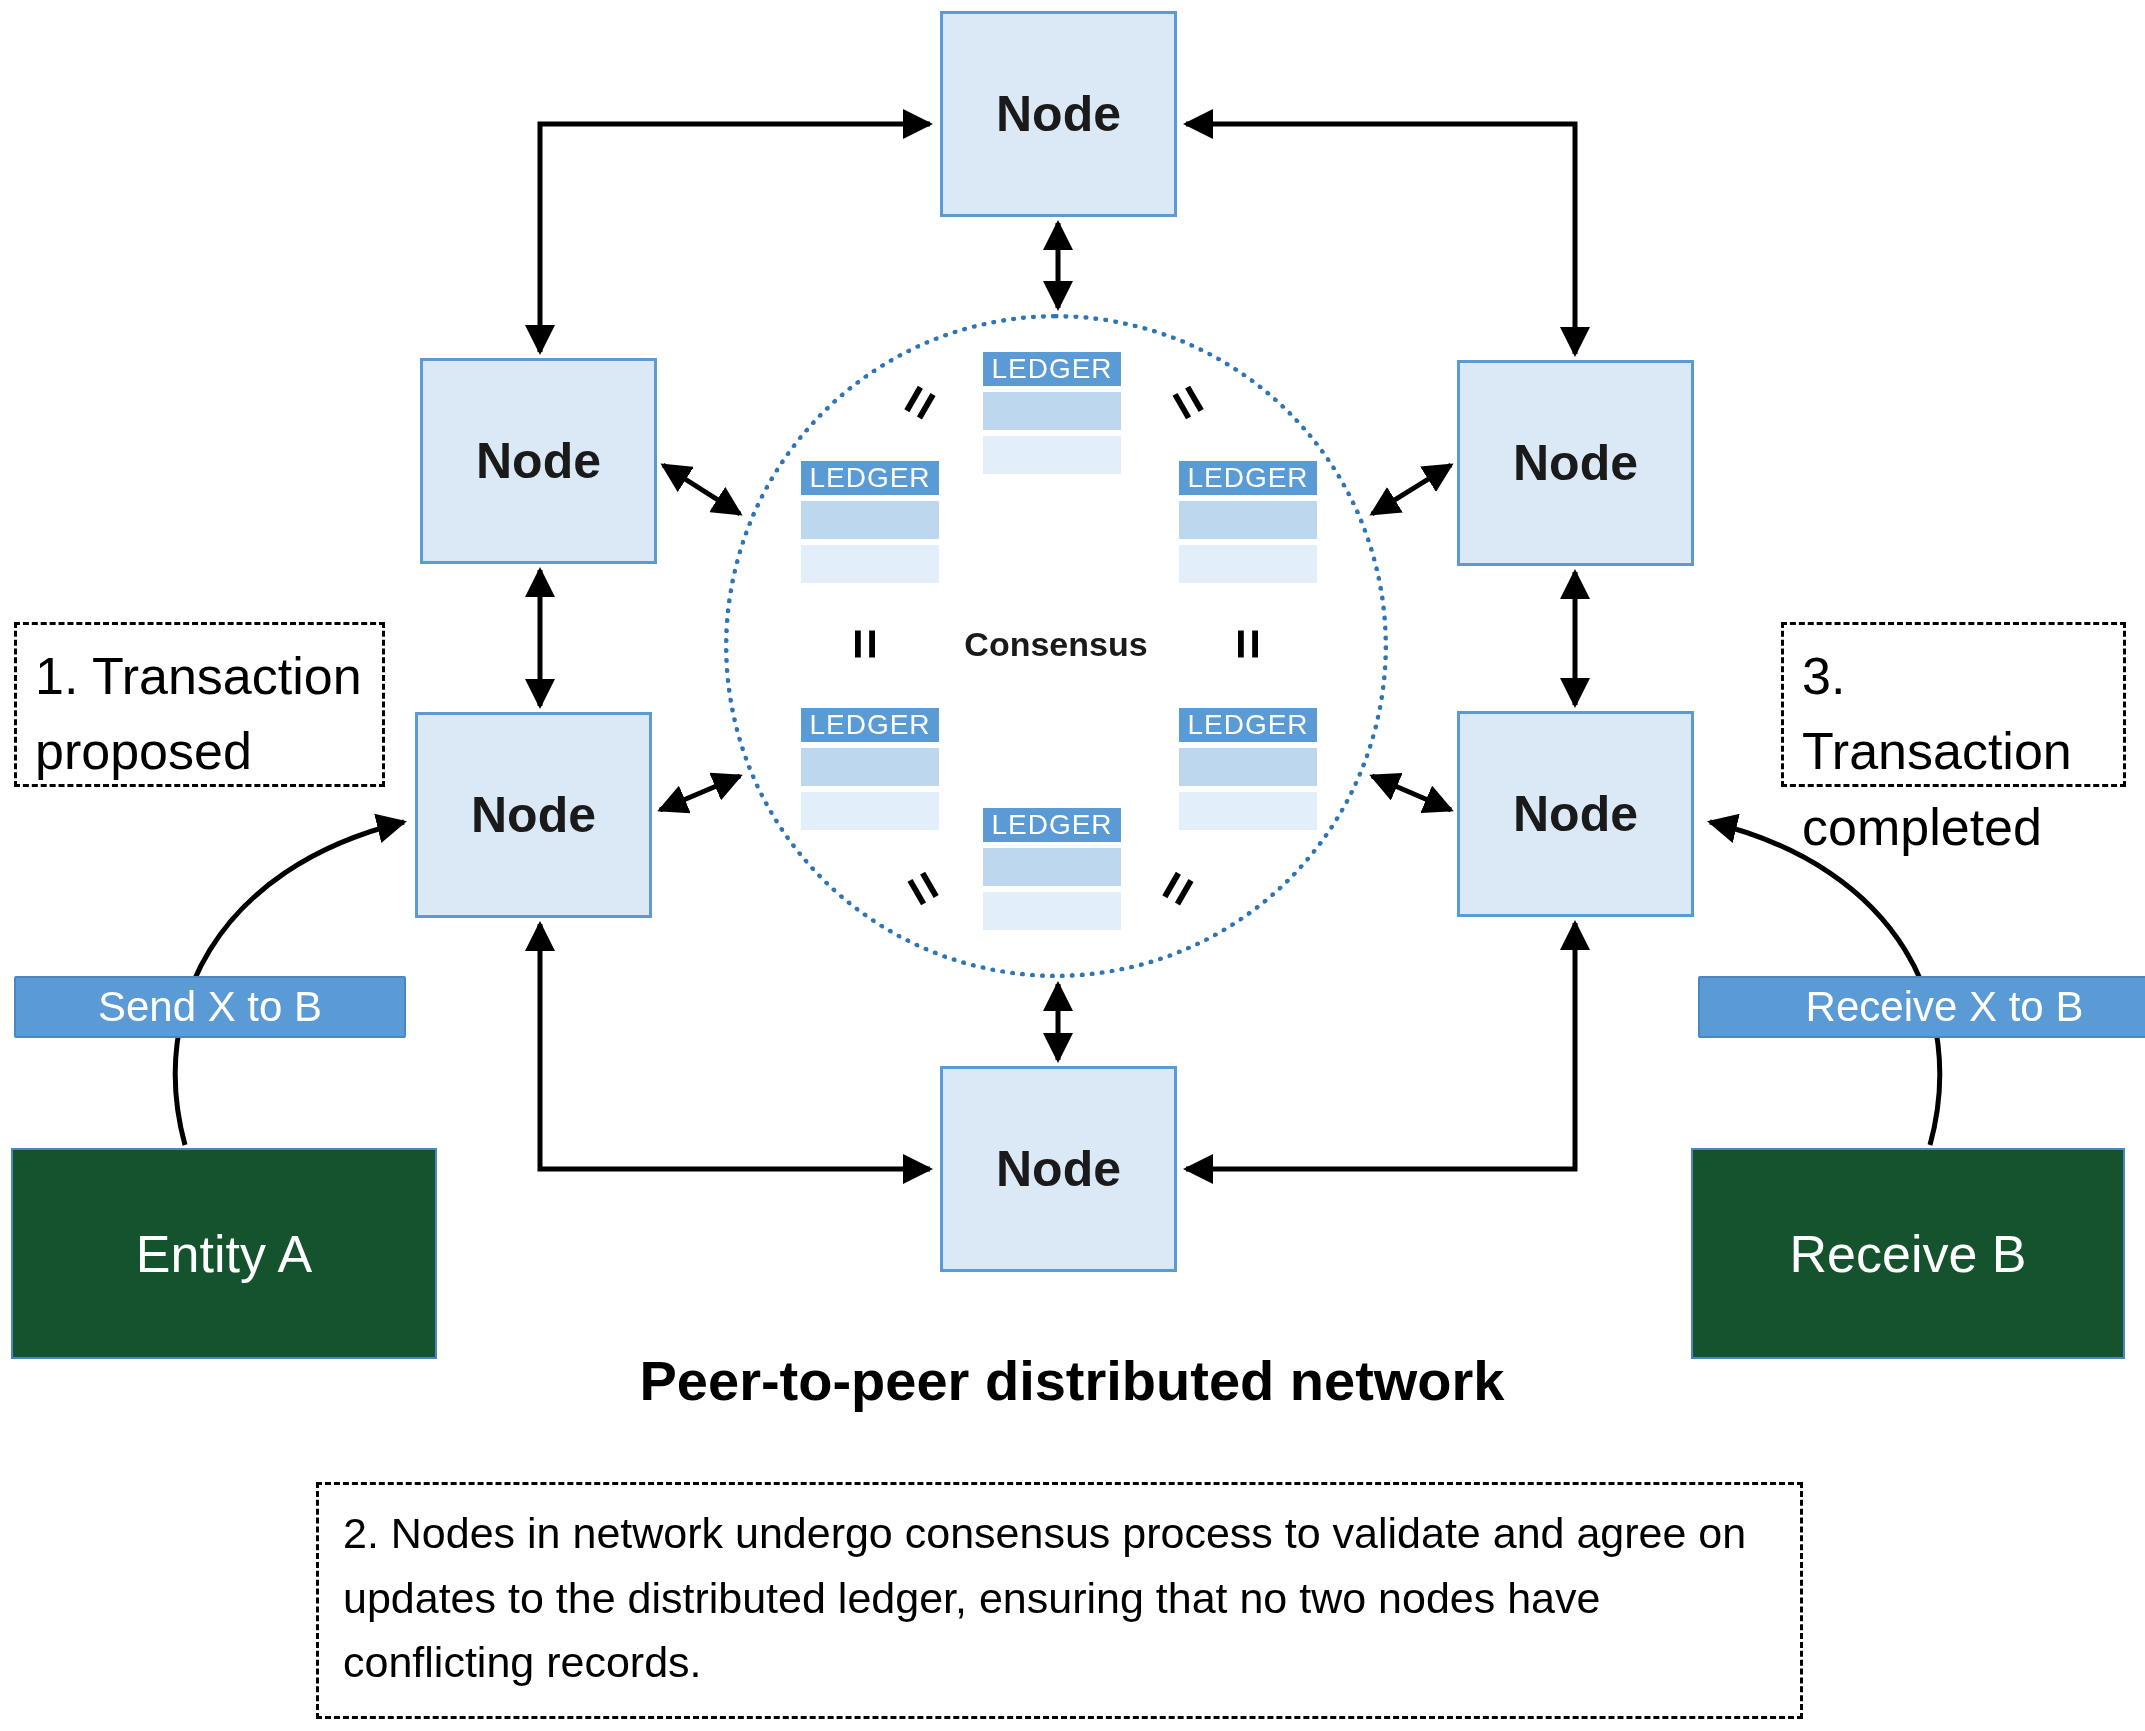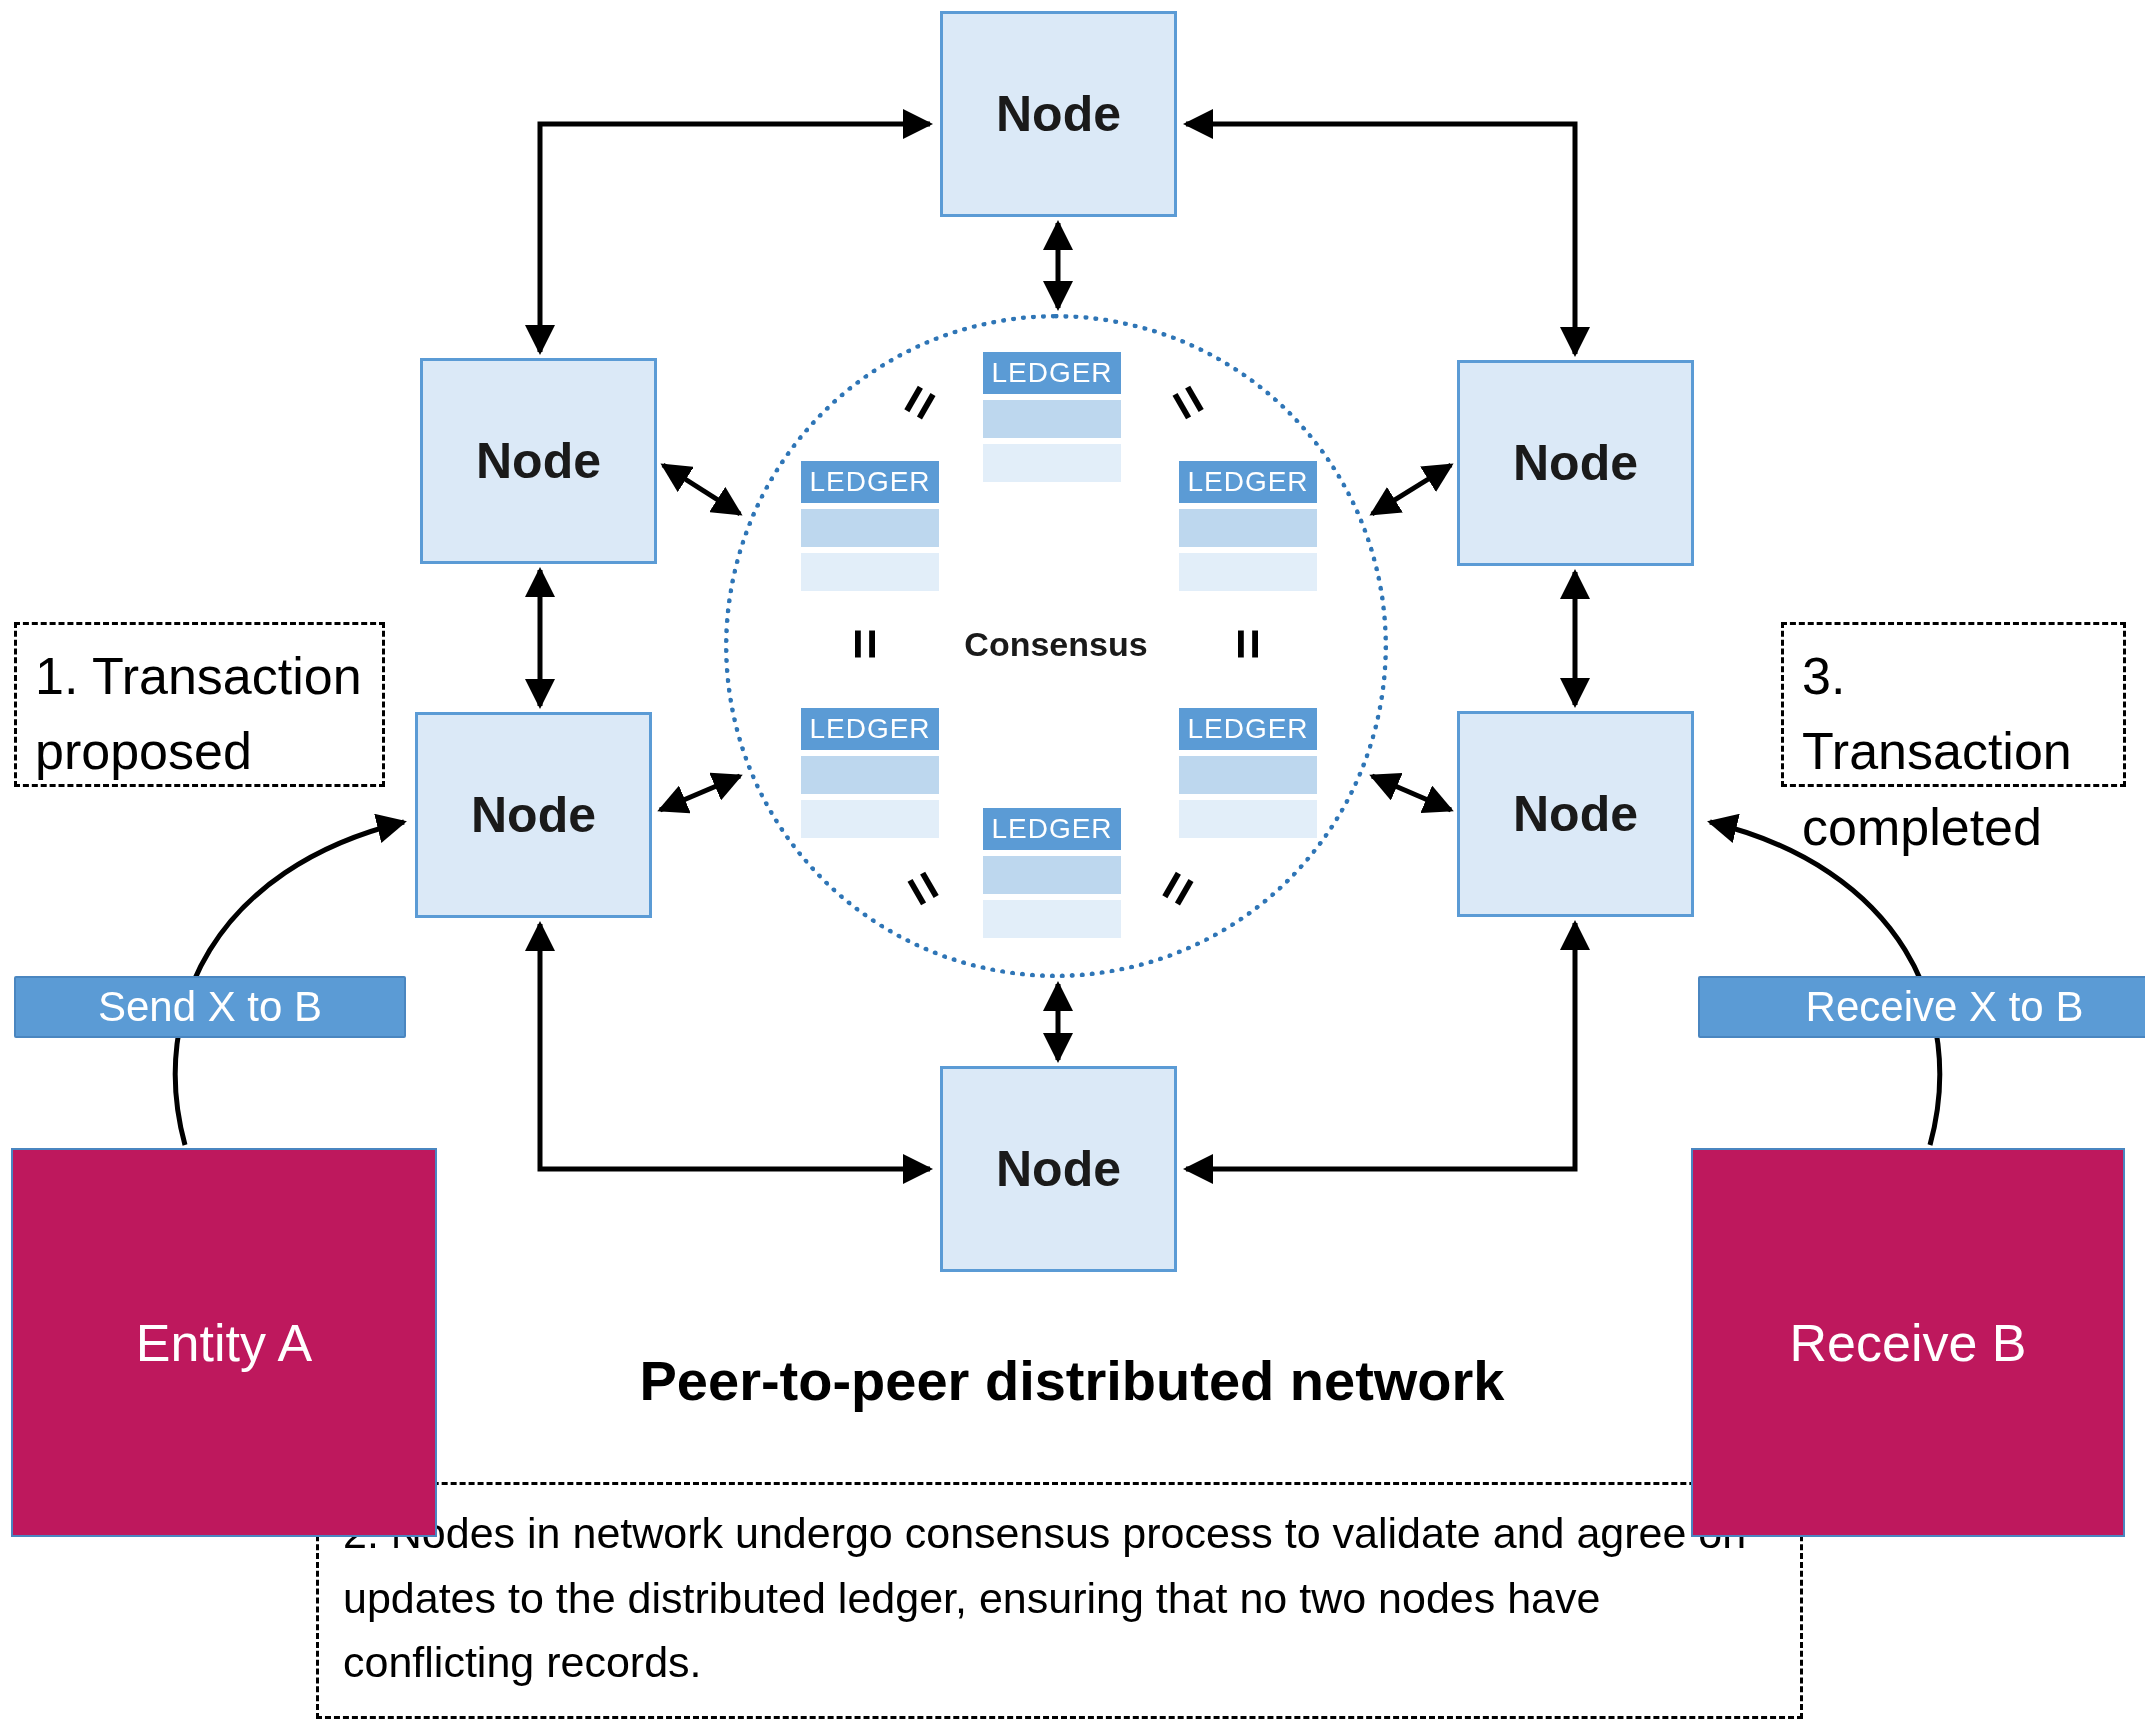--- a/index.html
+++ b/index.html
@@ -35,21 +35,21 @@
     box-sizing: border-box;
     background: #ffffff;
     z-index: 1;
   }
   .ledger {
     position: absolute;
     width: 138px;
     z-index: 2;
   }
   .ledger-header {
-    height: 42px;
+    height: 34px;
     background: #5b9bd5;
     color: #ffffff;
     font-size: 28px;
     letter-spacing: 1px;
     display: flex; align-items: center; justify-content: center;
   }
   .ledger-row { height: 38px; margin-top: 6px; }
   .row-dark  { background: #bdd7ee; }
   .row-light { background: #e2eef9; }
   .equals {
@@ -84,22 +84,22 @@
     border: 2px solid #4a86c0;
     border-radius: 2px;
     box-sizing: border-box;
     color: #ffffff;
     font-size: 42px;
     display: flex; align-items: center; justify-content: center;
     z-index: 3;
   }
   .entity {
     position: absolute;
-    width: 426px; height: 389px;
-    background: #be185d;
+    width: 426px; height: 211px;
+    background: #14532d;
     border: 2px solid #4a86c0;
     box-sizing: border-box;
     color: #ffffff;
     font-size: 52px;
     display: flex; align-items: center; justify-content: center;
     z-index: 3;
   }
   .diagram-title {
     position: absolute;
     left: 1048px; top: 1348px;

